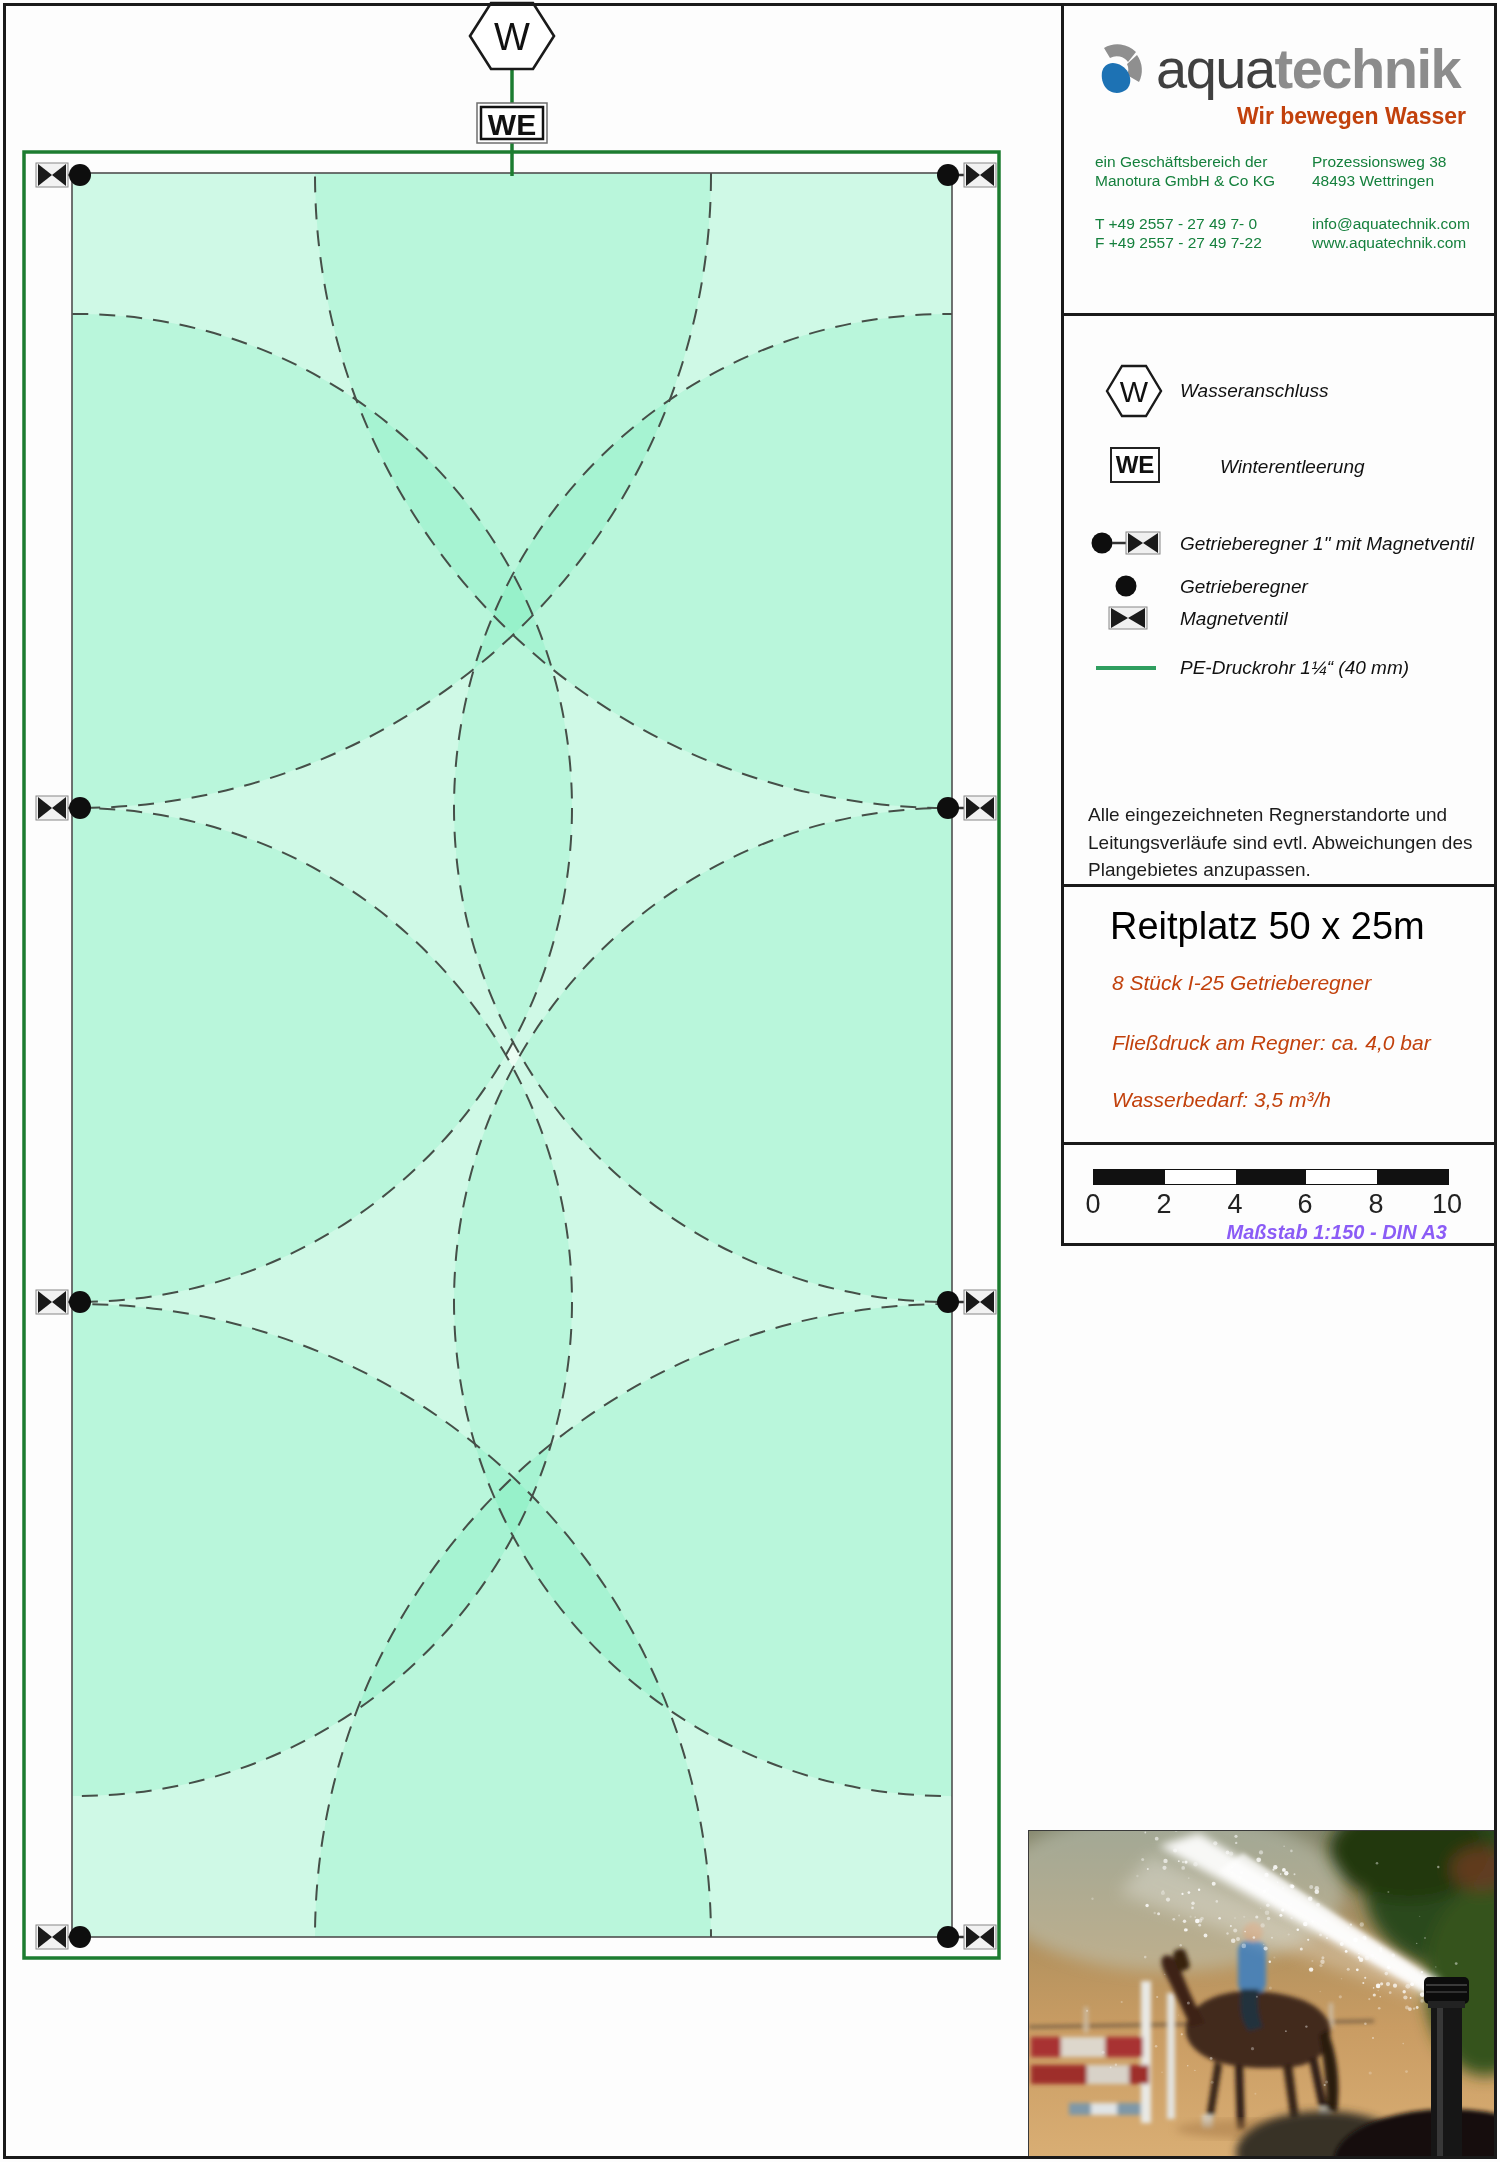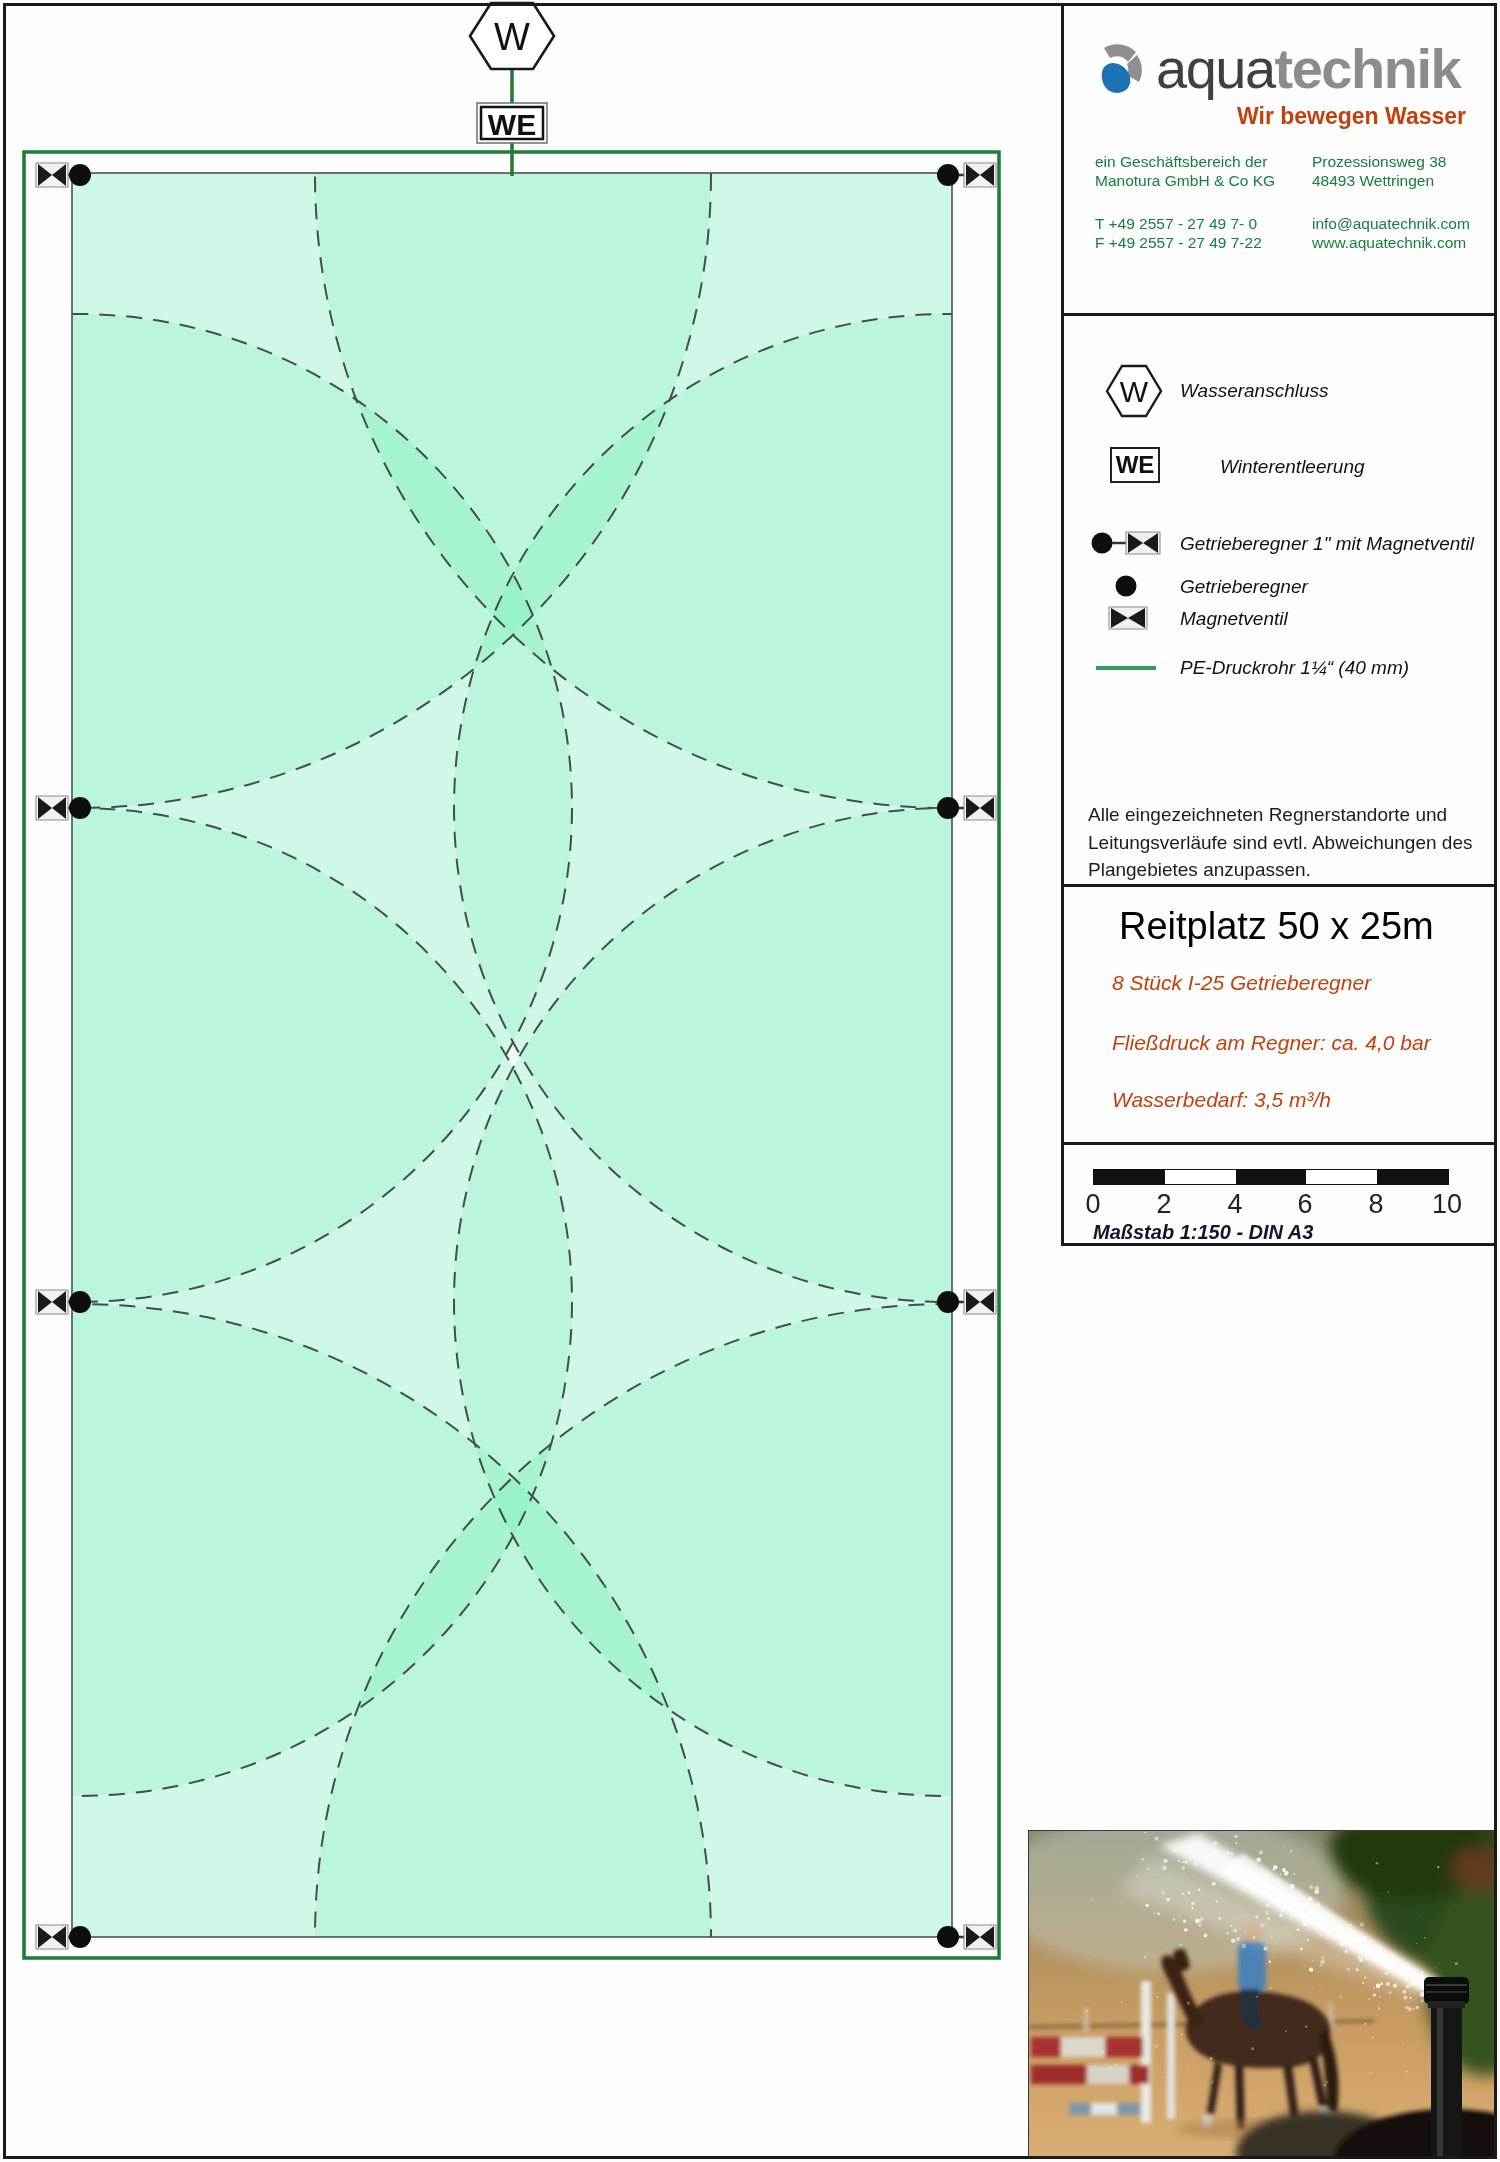--- a/index.html
+++ b/index.html
@@ -19,31 +19,31 @@
   .contact{position:absolute;font-size:15.5px;line-height:1.25;color:#15803d;white-space:pre-line;}
 
   
   .legend-label{position:absolute;left:1180px;font-style:italic;font-size:19px;white-space:nowrap;}
   .we-box{position:absolute;left:1110px;top:447px;width:46px;height:32px;border:2.5px solid #222;
           background:#fff;text-align:center;font-weight:bold;font-size:24px;line-height:32px;}
   .pipe-swatch{position:absolute;left:1096px;top:666px;width:60px;height:3.5px;background:#2f9e5f;}
   .note{position:absolute;left:1088px;top:793px;width:396px;font-size:19px;line-height:1.45;color:#1c1c1c;margin-top:8px;}
 
   
-  .proj-title{position:absolute;left:1110px;top:905px;font-size:38px;color:#000;margin-left:9px;}
+  .proj-title{position:absolute;left:1110px;top:905px;font-size:38px;color:#000;}
   .proj-spec{position:absolute;left:1112px;font-style:italic;font-size:21px;color:#c2410c;white-space:nowrap;}
 
   
   .scalebar{position:absolute;left:1093px;top:1169px;width:354px;height:14px;border:1.5px solid #111;
             display:flex;}
   .scalebar .seg{flex:1 1 auto;height:100%;}
   .seg-b{background:#111;} .seg-w{background:#fff;}
   .tick{position:absolute;top:1189px;width:44px;text-align:center;font-size:27px;color:#222;}
-  .scale-caption{position:absolute;left:1093px;top:1221px;width:354px;text-align:left;
-                 font-weight:bold;font-style:italic;font-size:20px;color:#0f172a;}
+  .scale-caption{position:absolute;left:1093px;top:1221px;width:354px;text-align:right;
+                 font-weight:bold;font-style:italic;font-size:20px;color:#8b5cf6;}
 
   .photo{position:absolute;left:1028px;top:1830px;width:466px;height:327px;border:1px solid #3a3a3a;
          overflow:hidden;background:#9a8a66;}
 </style>
 </head>
 <body>
 
 <div class="sheet">
 
   <svg class="abs" style="left:0;top:0;" width="1063" height="2162" viewBox="0 0 1063 2162">

